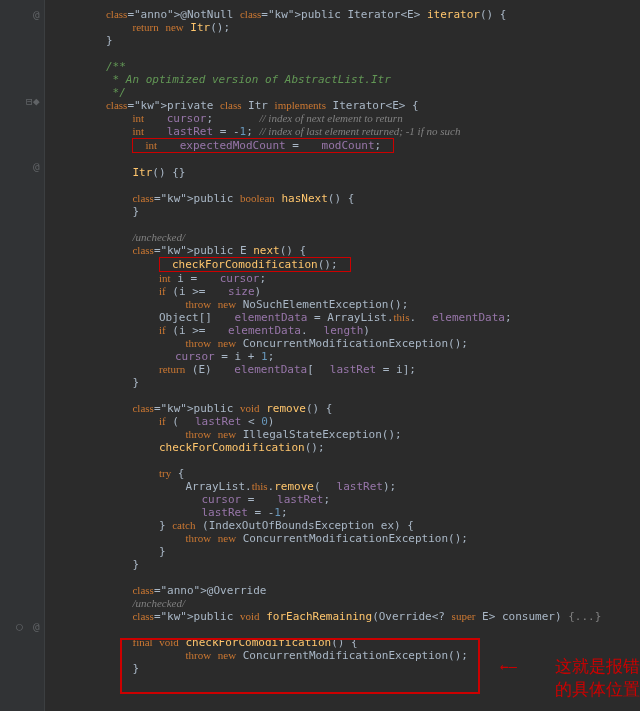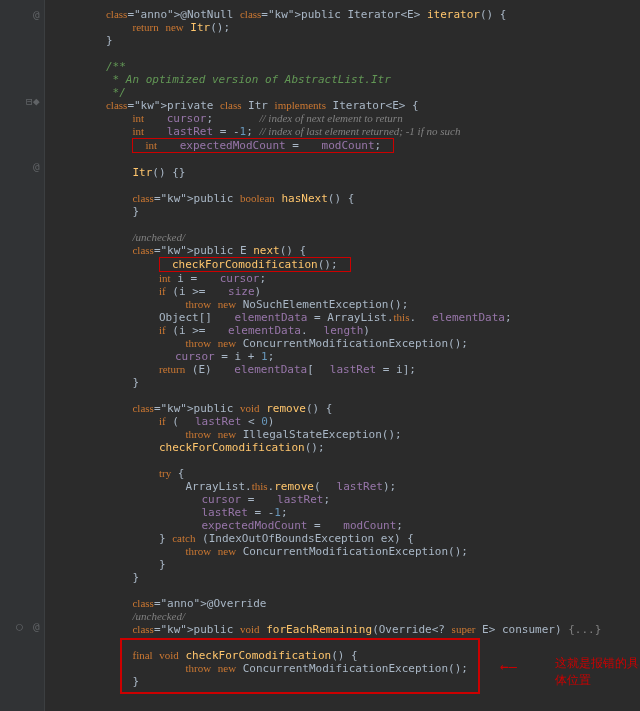--- a/index.html
+++ b/index.html
@@ -57,21 +57,21 @@
       left: 455px;
       top: 658px;
       color: #cc0000;
       font-size: 14px;
     }
     .annotation-text {
       position: absolute;
       left: 510px;
       top: 655px;
       color: #cc0000;
-      font-size: 12px;
+      font-size: 17px;
       font-family: sans-serif;
     }
     .fold { color: #808080; }
     .gmark {
       position: absolute;
       color: #606366;
       font-size: 11px;
     }
   </style>
 </head>
@@ -119,21 +119,20 @@
       <div class="line">&nbsp;</div>
       <div class="line">            <span <span="" class="kw">class</span>="kw"&gt;public <span class="kw">void</span> <span class="method">remove</span>() {</div>
       <div class="line">                <span class="kw">if</span> (<span class="field">lastRet</span> &lt; <span class="num">0</span>)</div>
       <div class="line">                    <span class="kw">throw</span> <span class="kw">new</span> <span class="type">IllegalStateException</span>();</div>
       <div class="line">                <span class="method">checkForComodification</span>();</div>
       <div class="line">&nbsp;</div>
       <div class="line">                <span class="kw">try</span> {</div>
       <div class="line">                    <span class="type">ArrayList</span>.<span class="kw">this</span>.<span class="method">remove</span>(<span class="field">lastRet</span>);</div>
       <div class="line">                    <span class="field">cursor</span> = <span class="field">lastRet</span>;</div>
       <div class="line">                    <span class="field">lastRet</span> = -<span class="num">1</span>;</div>
-      <div class="line">                    <span class="field">expectedModCount</span> = <span class="field">modCount</span>;</div>
       <div class="line">                } <span class="kw">catch</span> (<span class="type">IndexOutOfBoundsException</span> ex) {</div>
       <div class="line">                    <span class="kw">throw</span> <span class="kw">new</span> <span class="type">ConcurrentModificationException</span>();</div>
       <div class="line">                }</div>
       <div class="line">            }</div>
       <div class="line">&nbsp;</div>
       <div class="line">            <span <span="" class="kw">class</span>="anno"&gt;@Override</div>
       <div class="line">            <span class="comment">/unchecked/</span></div>
       <div class="line">            <span <span="" class="kw">class</span>="kw"&gt;public <span class="kw">void</span> <span class="method">forEachRemaining</span>(<span class="type">Override</span>&lt;? <span class="kw">super</span> <span class="type">E</span>&gt; consumer) <span class="fold">{...}</span></div>
       <div class="line">&nbsp;</div>
       <div class="line">            <span class="kw">final</span> <span class="kw">void</span> <span class="method">checkForComodification</span>() {</div>

